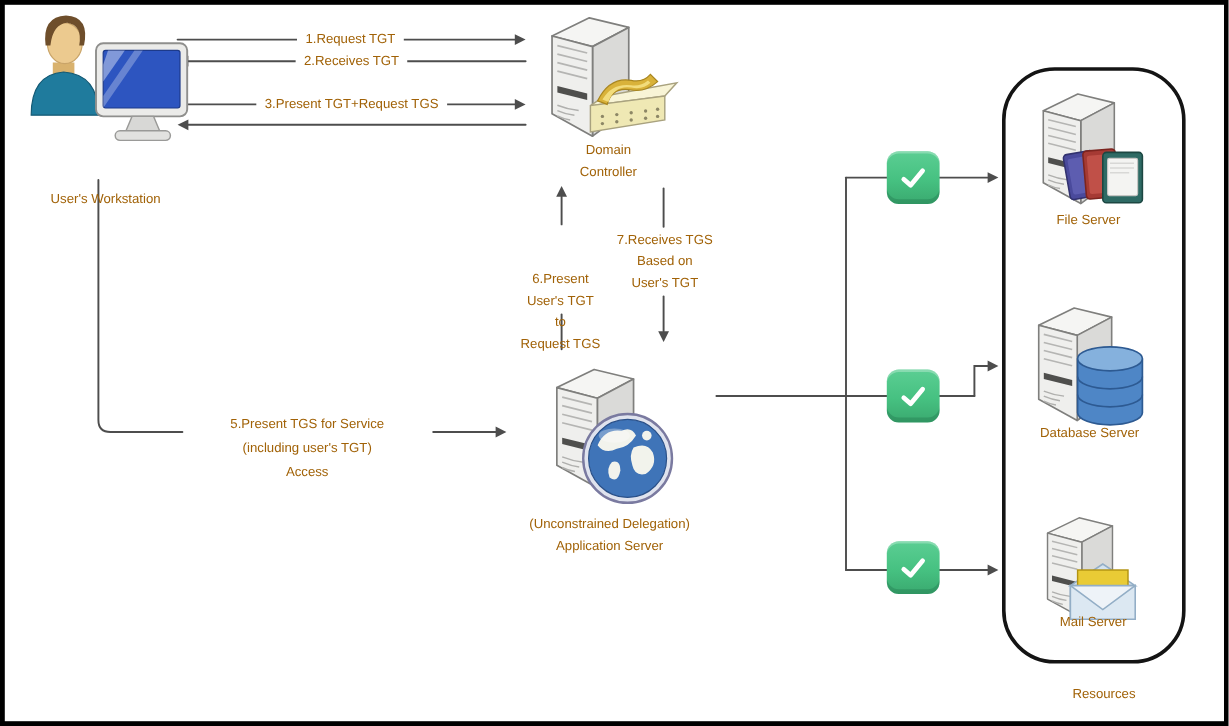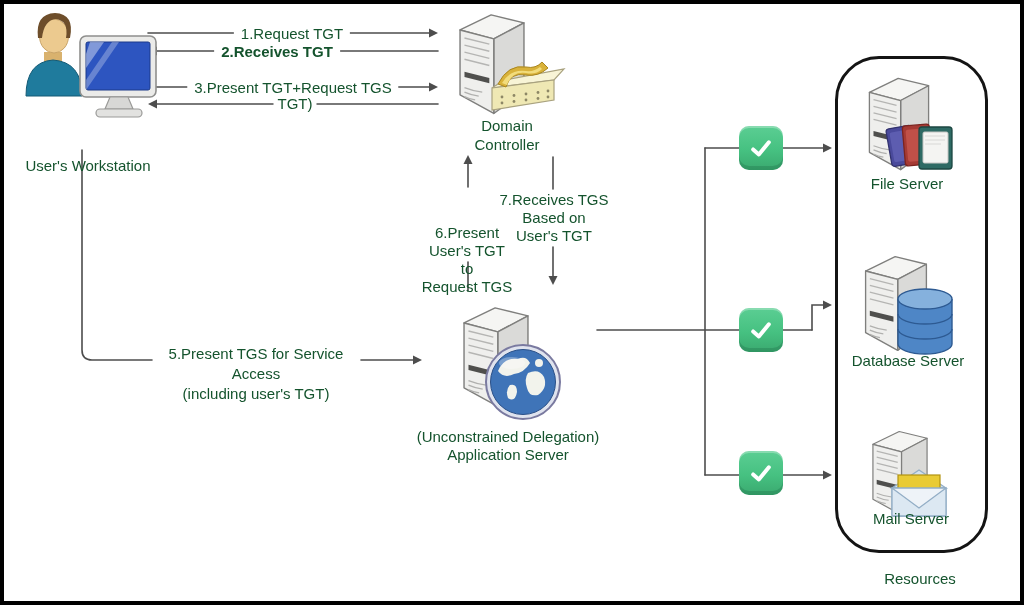--- a/index.html
+++ b/index.html
@@ -5,22 +5,22 @@
   * { margin:0; padding:0; box-sizing:border-box; }
   html,body { background:#fff; }
   body { font-family:"Liberation Sans", sans-serif; }
   .canvas { position:relative; width:1024px; height:605px; background:#ffffff; overflow:hidden; }
   .frame { position:absolute; inset:0; border:4px solid #000; pointer-events:none; z-index:60; }
   .connectors { position:absolute; left:0; top:0; width:1024px; height:605px; z-index:1; }
   .resbox { position:absolute; left:835px; top:56px; width:153px; height:497px;
             border:3px solid #141414; border-radius:44px; z-index:2; background:transparent; }
   .node { position:absolute; z-index:5; }
   .overlay { position:absolute; }
-  .lbl { position:absolute; transform:translateX(-50%); font-size:15px; line-height:18px;
-         color:#14532d; text-align:center; white-space:nowrap; z-index:10; }
+  .lbl { position:absolute; transform:translateX(-50%); font-size:11px; line-height:18px;
+         color:#a16207; text-align:center; white-space:nowrap; z-index:10; }
   .onl { background:#fff; padding:0 7px; line-height:17px; }
   .blockbg { background:#fff; padding:0 4px; }
   .lh20 { line-height:20px; }
   .lbl2 { line-height:19px; }
   .check { position:absolute; width:44px; height:44px; border-radius:10px; z-index:8;
            background:linear-gradient(180deg,#5bce93 0%,#46c181 55%,#3aa96f 100%);
            box-shadow:inset 0 2px 0 rgba(255,255,255,.28), inset 0 -4px 0 rgba(20,90,60,.25);
            display:flex; align-items:center; justify-content:center; }
   .check svg { width:30px; height:30px; }
 </style>
@@ -204,29 +204,28 @@
       <rect x="11" y="7" width="42" height="26" fill="#e9cb35" stroke="#b29312" stroke-width="1.2"></rect>
       <rect x="5" y="20" width="54" height="28" rx="2" fill="#eef3f8" stroke="#93aec6" stroke-width="1.3"></rect>
       <polygon points="5,48 5,20 32,40 59,20 59,48" fill="#dce8f2" stroke="#93aec6" stroke-width="1.3"></polygon>
     </svg>
   </div>
   <div class="lbl" style="left:911px; top:510px;">Mail Server</div>
 
   <div class="lbl" style="left:920px; top:570px;">Resources</div>
 
   <div class="lbl onl" style="left:292px; top:25px;">1.Request TGT</div>
-  <div class="lbl onl" style="left:277px; top:43px;font-weight:bold;">2.Receives TGT</div>
+  <div class="lbl onl" style="left:293px; top:43px;">2.Receives TGT</div>
   <div class="lbl onl" style="left:293px; top:79px;">3.Present TGT+Request TGS</div>
   <div class="lbl blockbg" style="left:295px; top:95px;">
-    <div>TGT)</div>
   </div>
   <div class="lbl lh20" style="left:256px; top:344px;">
     <div>5.Present TGS for Service</div>
+    <div>(including user's TGT)</div>
     <div>Access</div>
-    <div>(including user's TGT)</div>
   </div>
   <div class="lbl" style="left:467px; top:189px;margin-top:35px;">
     <div>6.Present</div>
     <div>User's TGT</div>
     <div>to</div>
     <div>Request TGS</div>
   </div>
   <div class="lbl" style="left:554px; top:191px;">
     <div>7.Receives TGS</div>
     <div>Based on</div>

